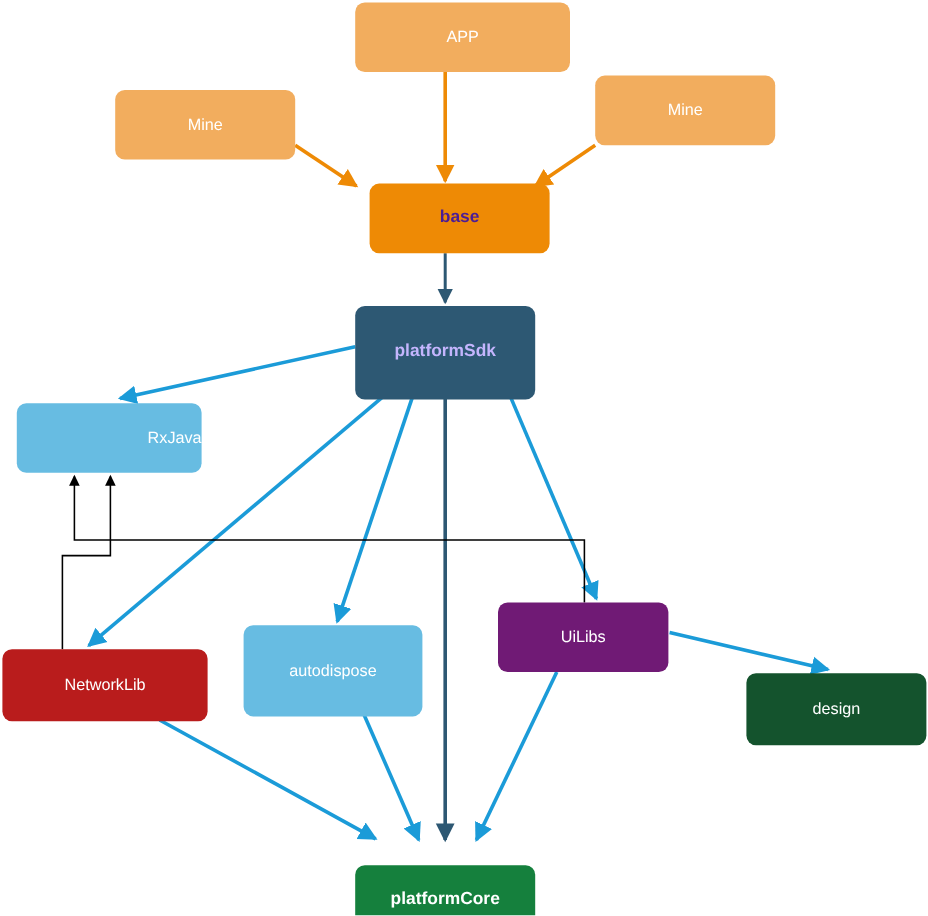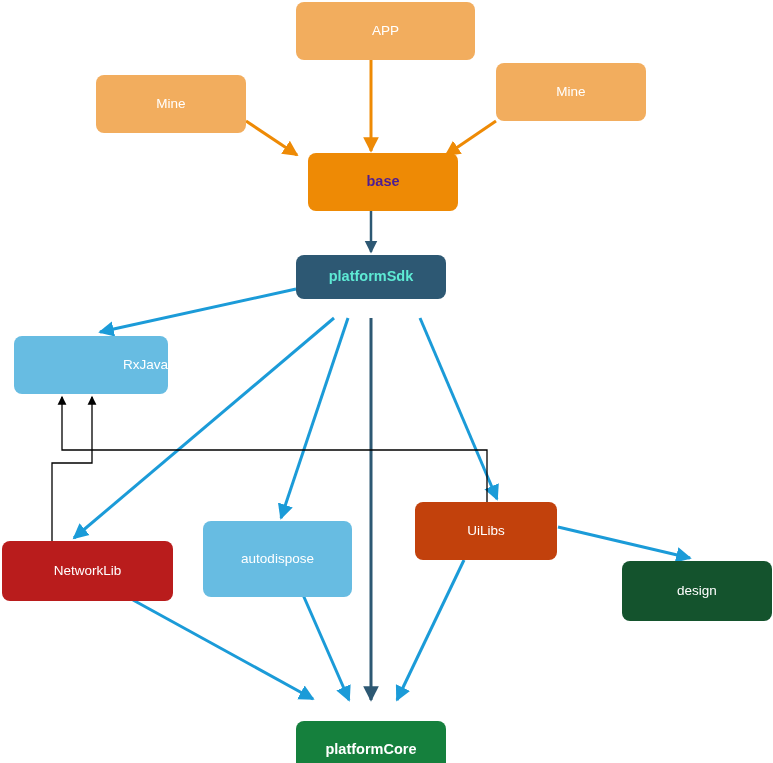--- a/index.html
+++ b/index.html
@@ -92,33 +92,33 @@
       </div>
       <div class="node" style="left: 96px; top: 63px; width: 150px; height: 58px; background: rgb(242, 173, 94); color: rgb(255, 255, 255); margin-top: 12px;">
         <span class="node-label">Mine</span>
       </div>
       <div class="node" style="left: 496px; top: 63px; width: 150px; height: 58px; background: rgb(242, 173, 94); color: rgb(255, 255, 255);">
         <span class="node-label">Mine</span>
       </div>
       <div class="node bold" style="left: 296px; top: 153px; width: 150px; height: 58px; background: rgb(238, 138, 5); color: #4c1d95; margin-left: 12px;">
         <span class="node-label">base</span>
       </div>
-      <div class="node bold" style="left: 296px; top: 255px; width: 150px; height: 44px; background: rgb(45, 88, 115); color: #5eead4;">
+      <div class="node bold" style="left: 296px; top: 255px; width: 150px; height: 78px; background: rgb(45, 88, 115); color: #c4b5fd;">
         <span class="node-label">platformSdk</span>
       </div>
       <div class="node" style="left: 14px; top: 336px; width: 154px; height: 58px; background: rgb(103, 188, 226); color: rgb(255, 255, 255); justify-content: flex-end;">
         <span class="node-label">RxJava</span>
       </div>
       <div class="node" style="left: 2px; top: 541px; width: 171px; height: 60px; background: #b91c1c; color: rgb(255, 255, 255);">
         <span class="node-label">NetworkLib</span>
       </div>
       <div class="node" style="left: 203px; top: 521px; width: 149px; height: 76px; background: rgb(103, 188, 226); color: rgb(255, 255, 255);">
         <span class="node-label">autodispose</span>
       </div>
-      <div class="node" style="left: 415px; top: 502px; width: 142px; height: 58px; background: #c2410c; color: rgb(255, 255, 255);">
+      <div class="node" style="left: 415px; top: 502px; width: 142px; height: 58px; background: #701a75; color: rgb(255, 255, 255);">
         <span class="node-label">UiLibs</span>
       </div>
       <div class="node" style="left: 622px; top: 561px; width: 150px; height: 60px; background: #14532d; color: rgb(255, 255, 255);">
         <span class="node-label">design</span>
       </div>
       <div class="node bold" style="left: 296px; top: 691px; width: 150px; height: 58px; background: #15803d; color: rgb(255, 255, 255); margin-top: 30px;">
         <span class="node-label">platformCore</span>
       </div>
     </div>
 

